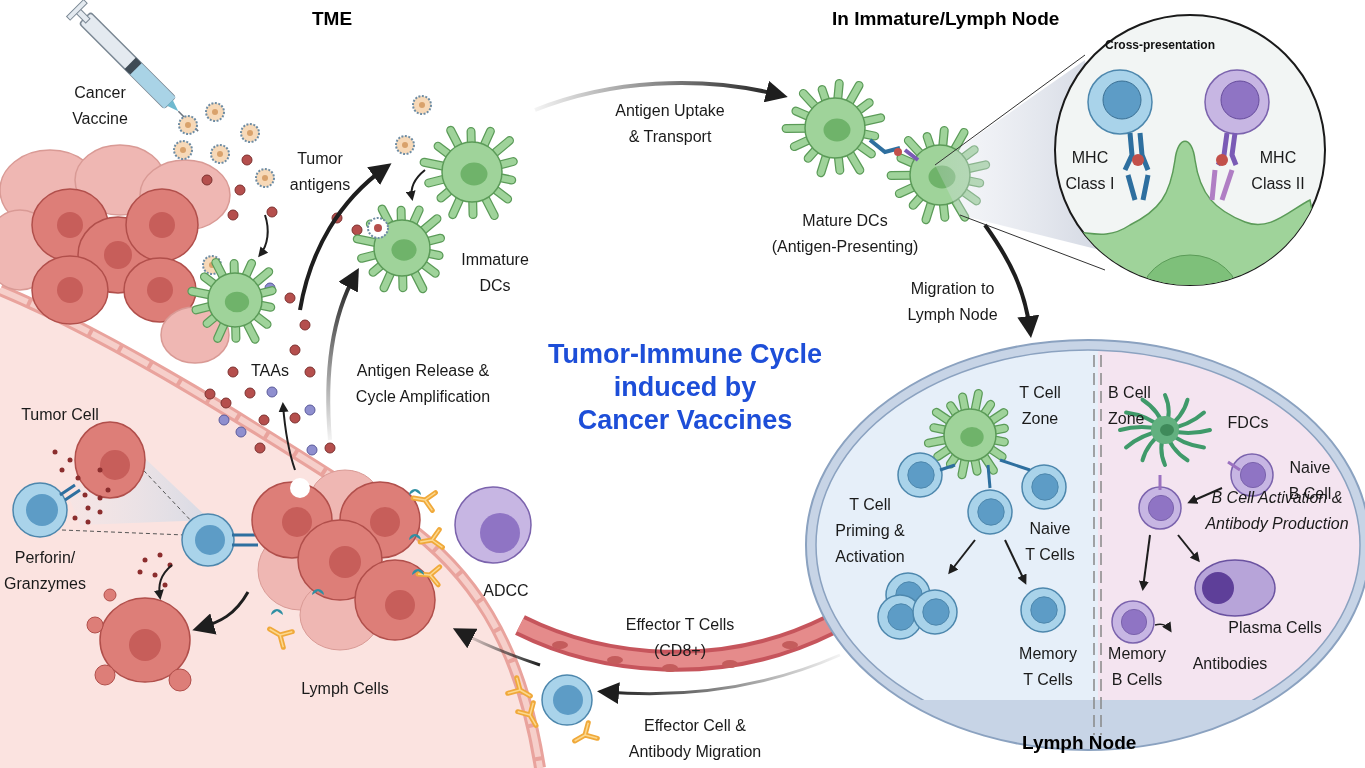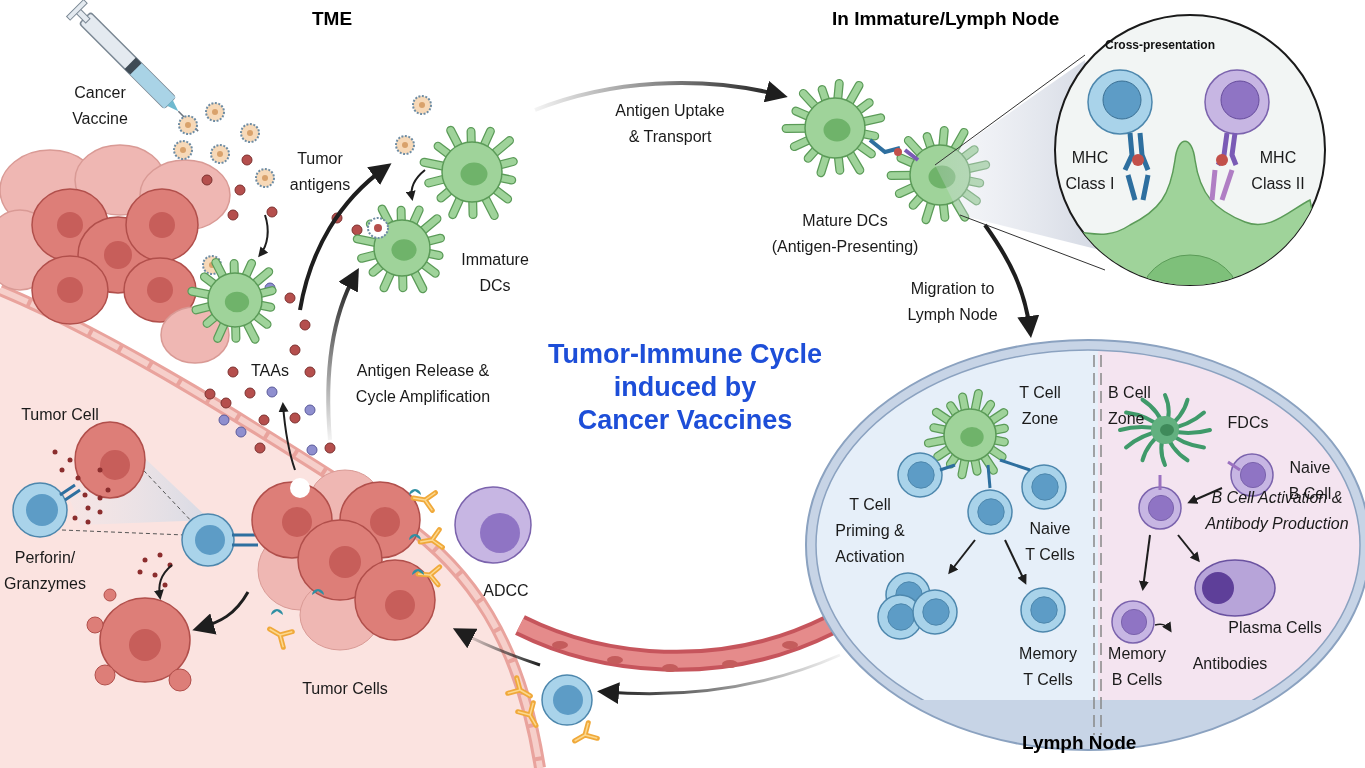--- a/index.html
+++ b/index.html
@@ -647,22 +647,26 @@
   <div class="lbl" style="left:600px;top:98px;width:140px;">Antigen Uptake
 &amp; Transport</div>
   <div class="lbl" style="left:895px;top:276px;width:115px;">Migration to
 Lymph Node</div>
   <div class="lbl" style="left:245px;top:358px;width:50px;">TAAs</div>
   <div class="lbl" style="left:338px;top:358px;width:170px;">Antigen Release &amp;
 Cycle Amplification</div>
   <div class="lbl" style="left:10px;top:402px;width:100px;">Tumor Cell</div>
   <div class="lbl" style="left:-5px;top:545px;width:100px;">Perforin/
 Granzymes</div>
-  <div class="lbl" style="left:290px;top:676px;width:110px;">Tumor Cells</div>
+  <div class="lbl" style="left:290px;top:676px;width:110px;">Lymph Cells</div>
   <div class="lbl" style="left:476px;top:578px;width:60px;">ADCC</div>
+  <div class="lbl" style="left:610px;top:612px;width:140px;">Effector T Cells
+(CD8+)</div>
+  <div class="lbl" style="left:605px;top:713px;width:180px;">Effector Cell &amp;
+Antibody Migration</div>
 
   <div class="cp-title" style="left:1105px;top:38px;">Cross-presentation</div>
   <div class="lbl" style="left:1055px;top:145px;width:70px;">MHC
 Class I</div>
   <div class="lbl" style="left:1238px;top:145px;width:80px;">MHC
 Class II</div>
 
   <div class="lbl" style="left:1010px;top:380px;width:60px;">T Cell
 Zone</div>
   <div class="lbl" style="left:820px;top:492px;width:100px;">T Cell

